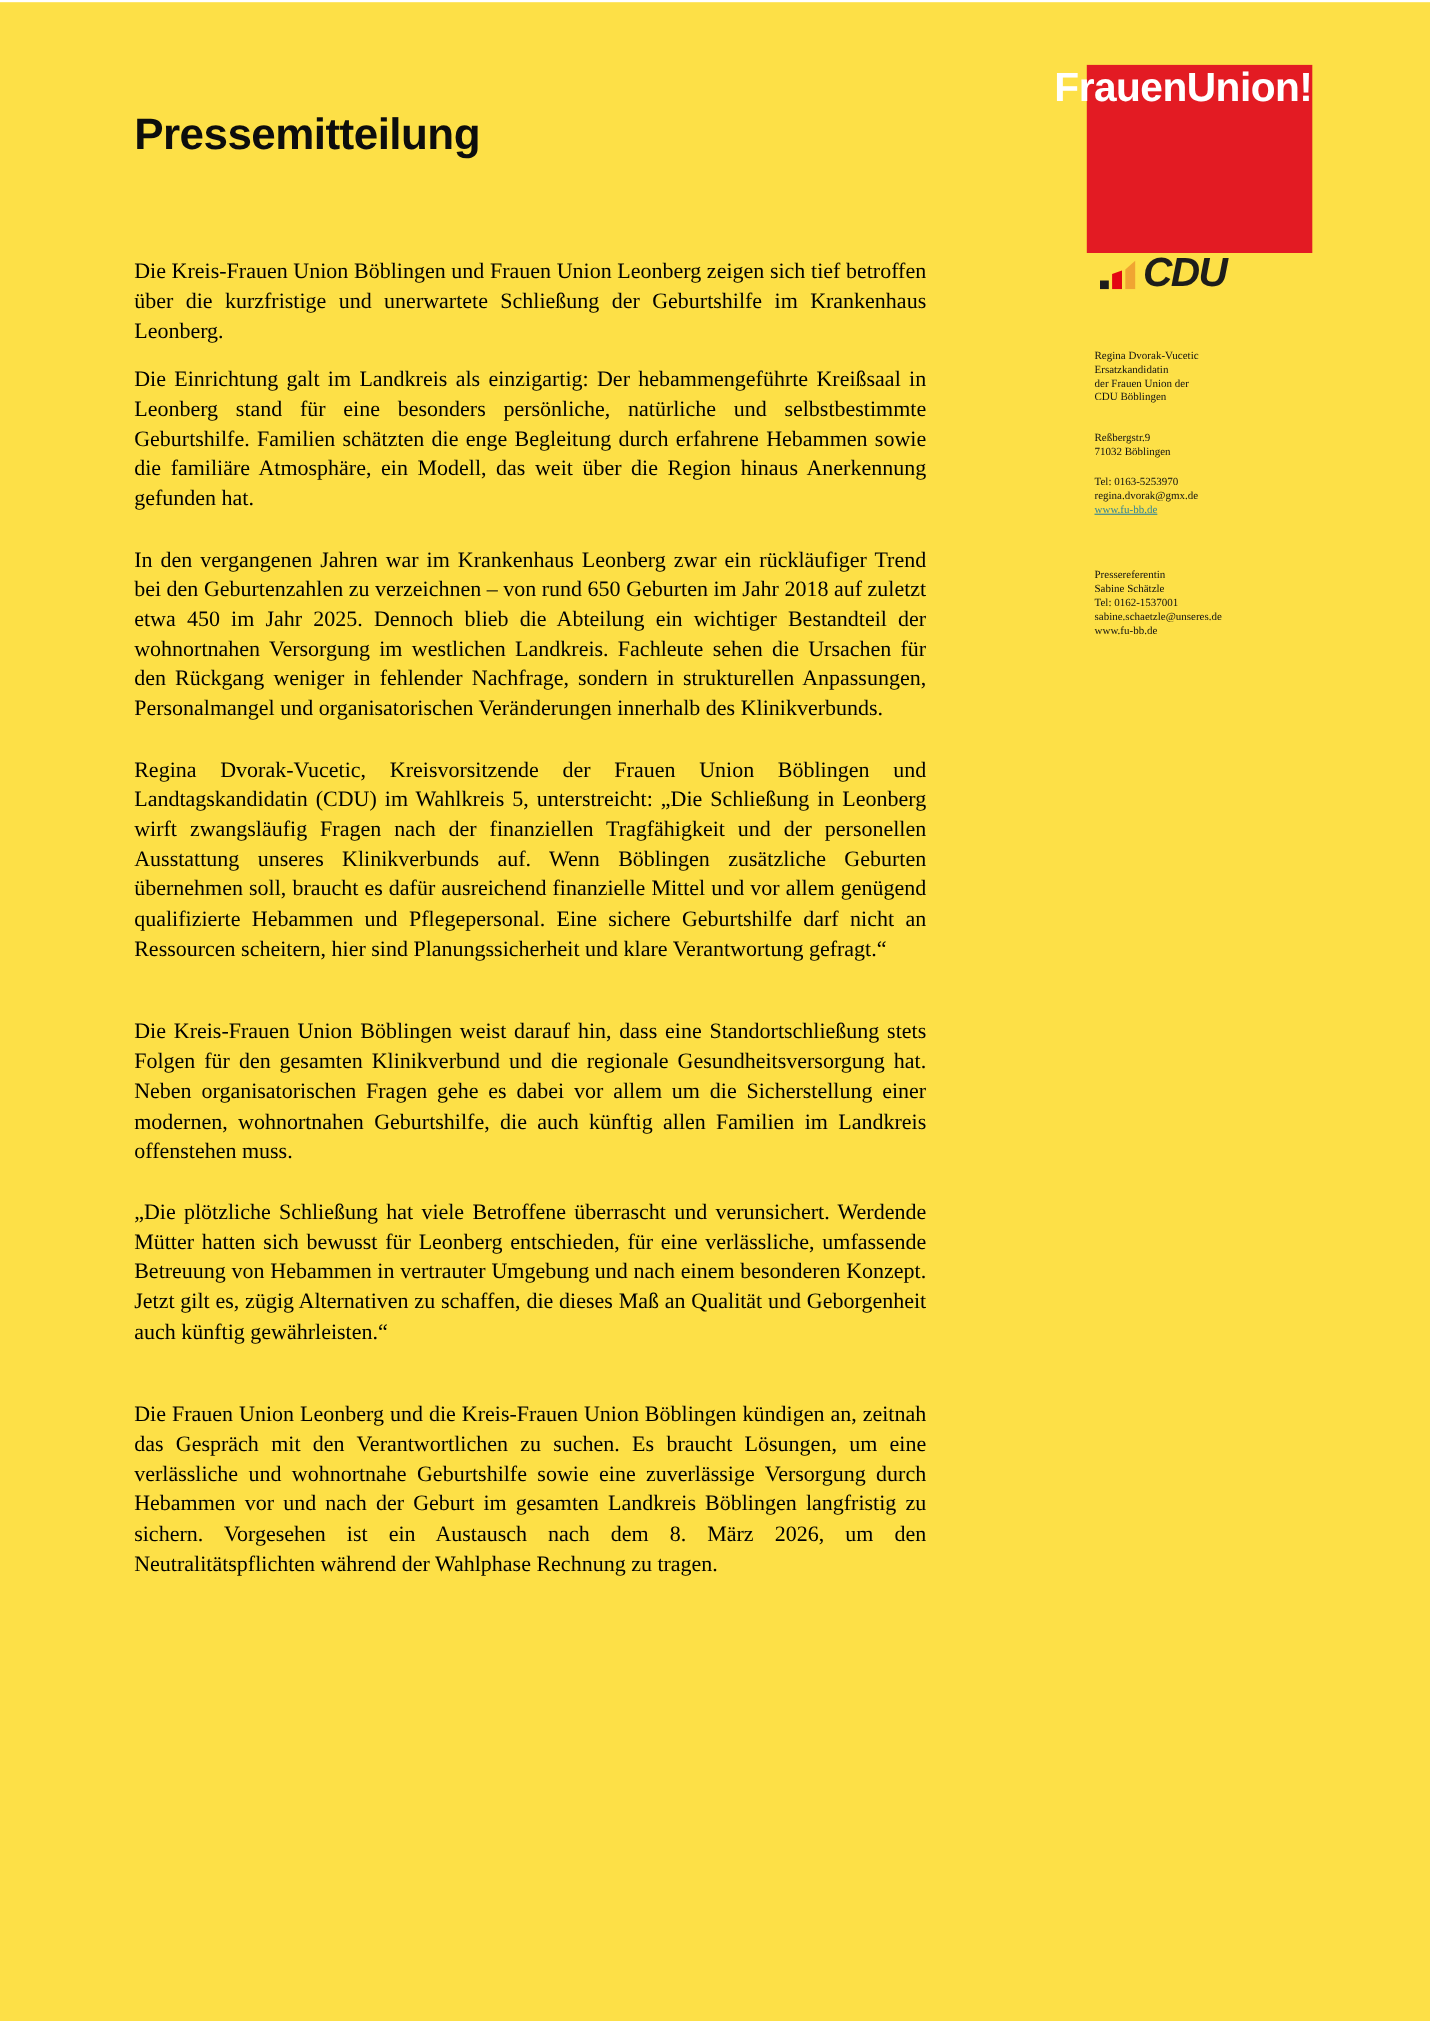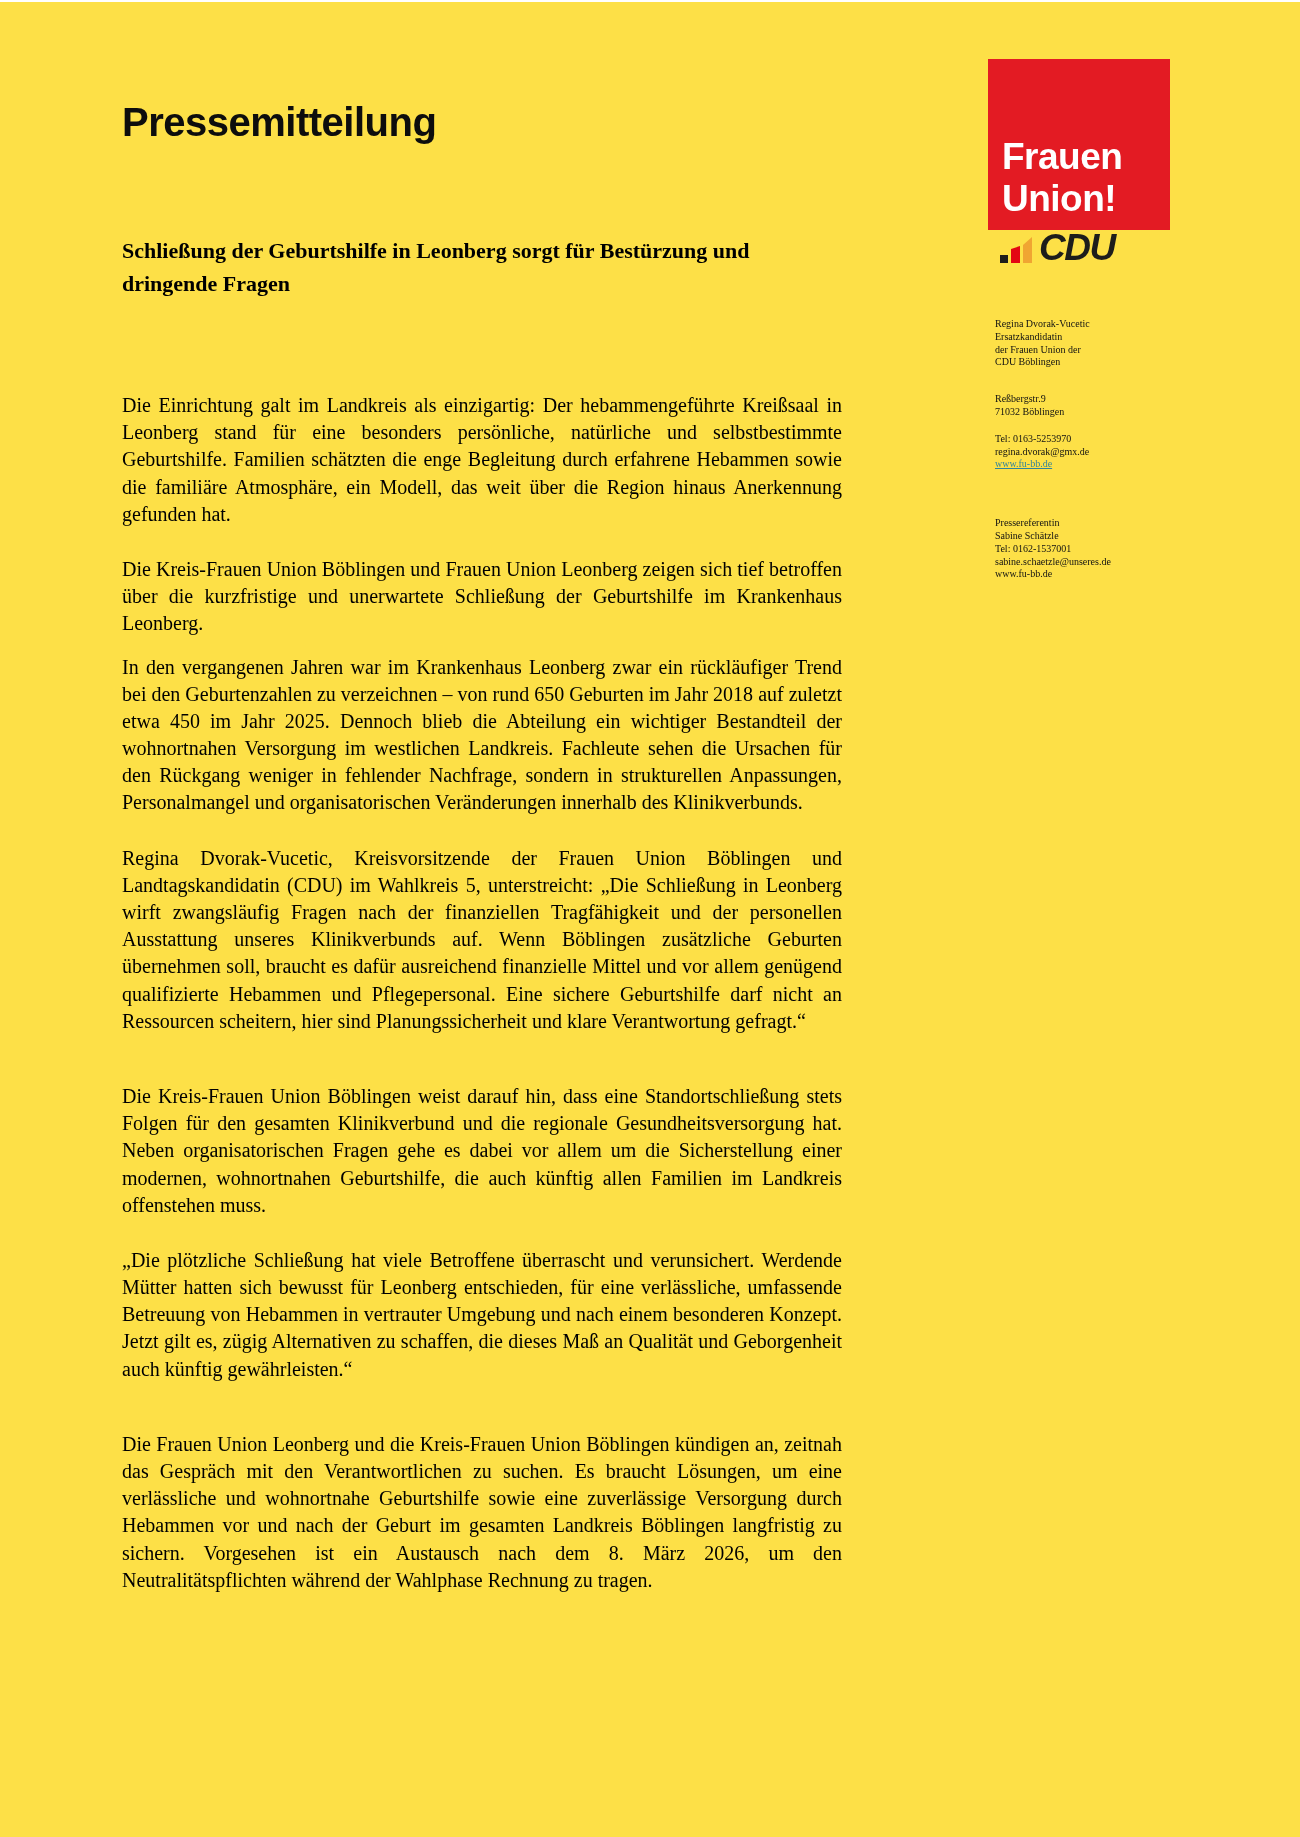--- a/index.html
+++ b/index.html
@@ -13,22 +13,22 @@
 
   
   .doc-title {
     position:absolute; left:122px; top:98px;
     font-family:"Liberation Sans", sans-serif;
     font-weight:bold; font-size:40px; letter-spacing:-0.5px;
     color:#0d0d0d; margin:0;
   }
   .logo { position:absolute; left:988px; top:57px; width:180px; }
   .logo-red {
-    width:182px; height:171px; box-sizing:border-box;
-    display:flex; flex-direction:column; justify-content:flex-end;
+    width:205px; height:171px; box-sizing:border-box;
+    display:flex; flex-direction:row; justify-content:flex-end;
     padding:0 0 10px 14px;
     font-family:"Liberation Sans", sans-serif;
     font-weight:bold; font-size:37px; line-height:1.13; letter-spacing:-0.5px;
     color:#ffffff;
   }
   .cdu-row { display:flex; align-items:flex-end; gap:5px; margin:3px 0 0 12px; }
   .cdu-text {
     font-family:"Liberation Sans", sans-serif;
     font-weight:bold; font-style:italic;
     font-size:37px; line-height:0.82; letter-spacing:-1.5px;
@@ -76,24 +76,23 @@
           <rect x="0" y="19" width="8" height="8" fill="#1d1d1b"></rect>
           <polygon points="11,27 11,13 20,10 20,27" fill="#e30613"></polygon>
           <polygon points="23,27 23,9 32,1 32,27" fill="#f0a532"></polygon>
         </svg>
       </span>
       <span class="cdu-text">CDU</span>
     </div>
   </div>
 
   <main class="main-col">
-    <h2 class="headline">Schließung der Geburtshilfe in Leonberg sorgt für Bestürzung und dringende Fragen</h2>
 
+    <p class="body-p mb-sm">Die Kreis-Frauen Union Böblingen und Frauen Union Leonberg zeigen sich tief betroffen über die kurzfristige und unerwartete Schließung der Geburtshilfe im Krankenhaus Leonberg.</p>
     <p class="body-p">Die Einrichtung galt im Landkreis als einzigartig: Der hebammengeführte Kreißsaal in Leonberg stand für eine besonders persönliche, natürliche und selbstbestimmte Geburtshilfe. Familien schätzten die enge Begleitung durch erfahrene Hebammen sowie die familiäre Atmosphäre, ein Modell, das weit über die Region hinaus Anerkennung gefunden hat.</p>
-    <p class="body-p mb-sm">Die Kreis-Frauen Union Böblingen und Frauen Union Leonberg zeigen sich tief betroffen über die kurzfristige und unerwartete Schließung der Geburtshilfe im Krankenhaus Leonberg.</p>
     <p class="body-p">In den vergangenen Jahren war im Krankenhaus Leonberg zwar ein rückläufiger Trend bei den Geburtenzahlen zu verzeichnen – von rund 650 Geburten im Jahr 2018 auf zuletzt etwa 450 im Jahr 2025. Dennoch blieb die Abteilung ein wichtiger Bestandteil der wohnortnahen Versorgung im westlichen Landkreis. Fachleute sehen die Ursachen für den Rückgang weniger in fehlender Nachfrage, sondern in strukturellen Anpassungen, Personalmangel und organisatorischen Veränderungen innerhalb des Klinikverbunds.</p>
     <p class="body-p mb-lg">Regina Dvorak-Vucetic, Kreisvorsitzende der Frauen Union Böblingen und Landtagskandidatin (CDU) im Wahlkreis 5, unterstreicht: „Die Schließung in Leonberg wirft zwangsläufig Fragen nach der finanziellen Tragfähigkeit und der personellen Ausstattung unseres Klinikverbunds auf. Wenn Böblingen zusätzliche Geburten übernehmen soll, braucht es dafür ausreichend finanzielle Mittel und vor allem genügend qualifizierte Hebammen und Pflegepersonal. Eine sichere Geburtshilfe darf nicht an Ressourcen scheitern, hier sind Planungssicherheit und klare Verantwortung gefragt.“</p>
     <p class="body-p">Die Kreis-Frauen Union Böblingen weist darauf hin, dass eine Standortschließung stets Folgen für den gesamten Klinikverbund und die regionale Gesundheitsversorgung hat. Neben organisatorischen Fragen gehe es dabei vor allem um die Sicherstellung einer modernen, wohnortnahen Geburtshilfe, die auch künftig allen Familien im Landkreis offenstehen muss.</p>
     <p class="body-p mb-lg">„Die plötzliche Schließung hat viele Betroffene überrascht und verunsichert. Werdende Mütter hatten sich bewusst für Leonberg entschieden, für eine verlässliche, umfassende Betreuung von Hebammen in vertrauter Umgebung und nach einem besonderen Konzept. Jetzt gilt es, zügig Alternativen zu schaffen, die dieses Maß an Qualität und Geborgenheit auch künftig gewährleisten.“</p>
     <p class="body-p">Die Frauen Union Leonberg und die Kreis-Frauen Union Böblingen kündigen an, zeitnah das Gespräch mit den Verantwortlichen zu suchen. Es braucht Lösungen, um eine verlässliche und wohnortnahe Geburtshilfe sowie eine zuverlässige Versorgung durch Hebammen vor und nach der Geburt im gesamten Landkreis Böblingen langfristig zu sichern. Vorgesehen ist ein Austausch nach dem 8. März 2026, um den Neutralitätspflichten während der Wahlphase Rechnung zu tragen.</p>
   </main>
 
   <aside class="sidebar">
 
     <div class="sb-block">

